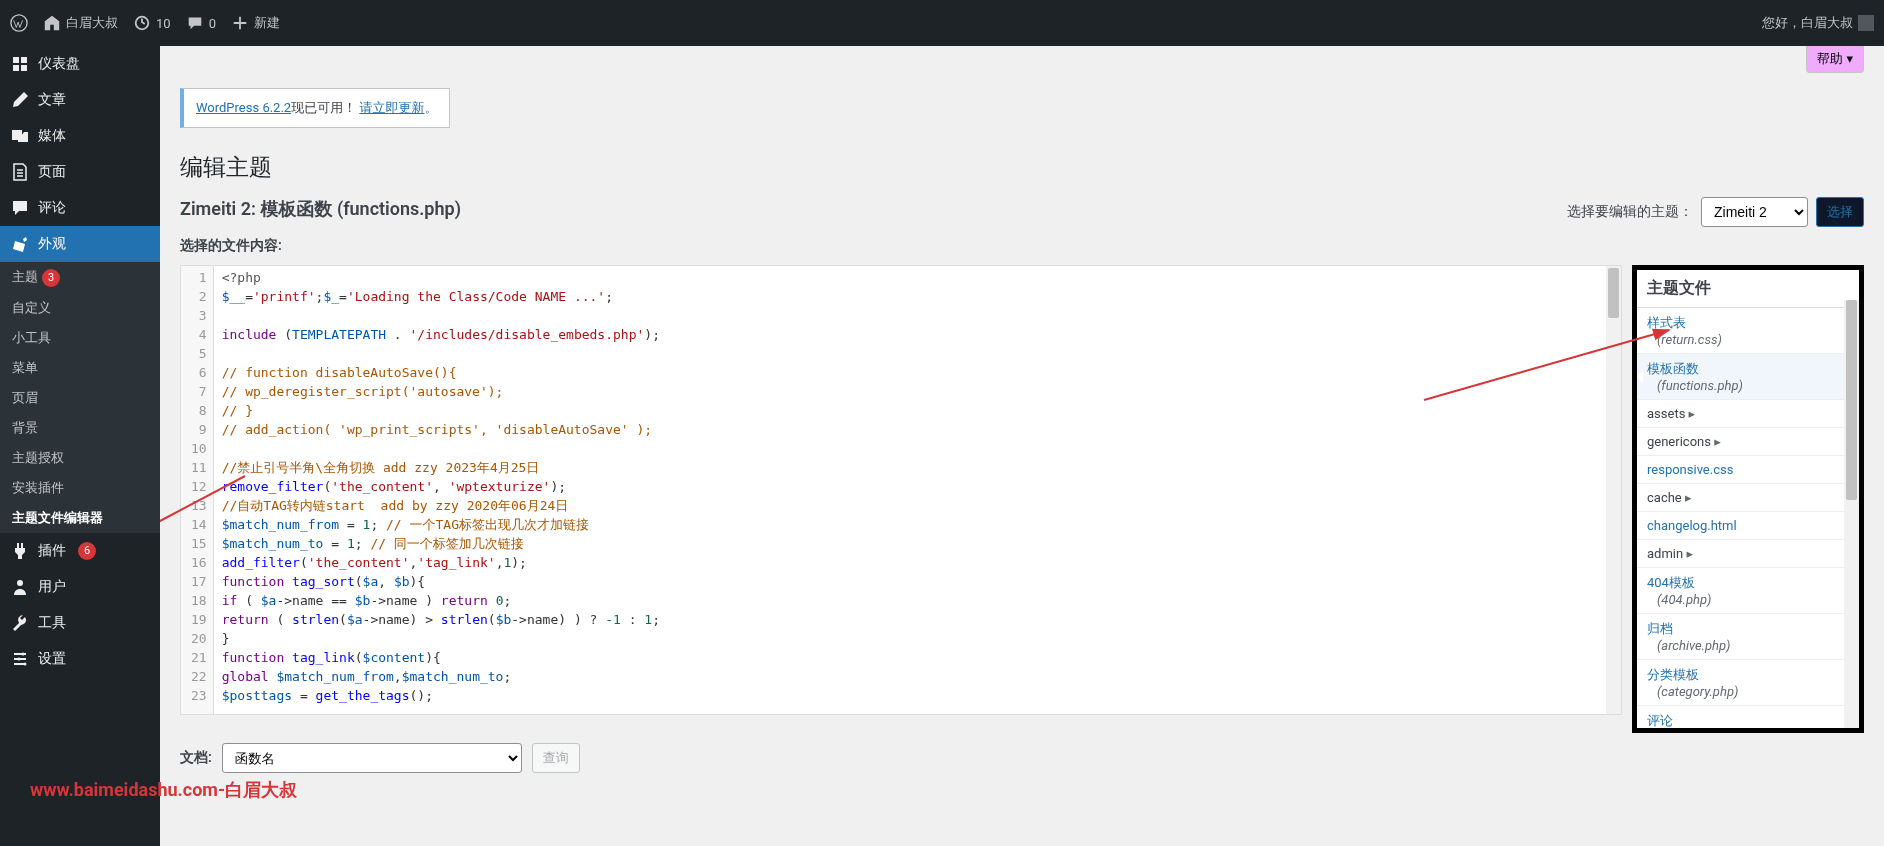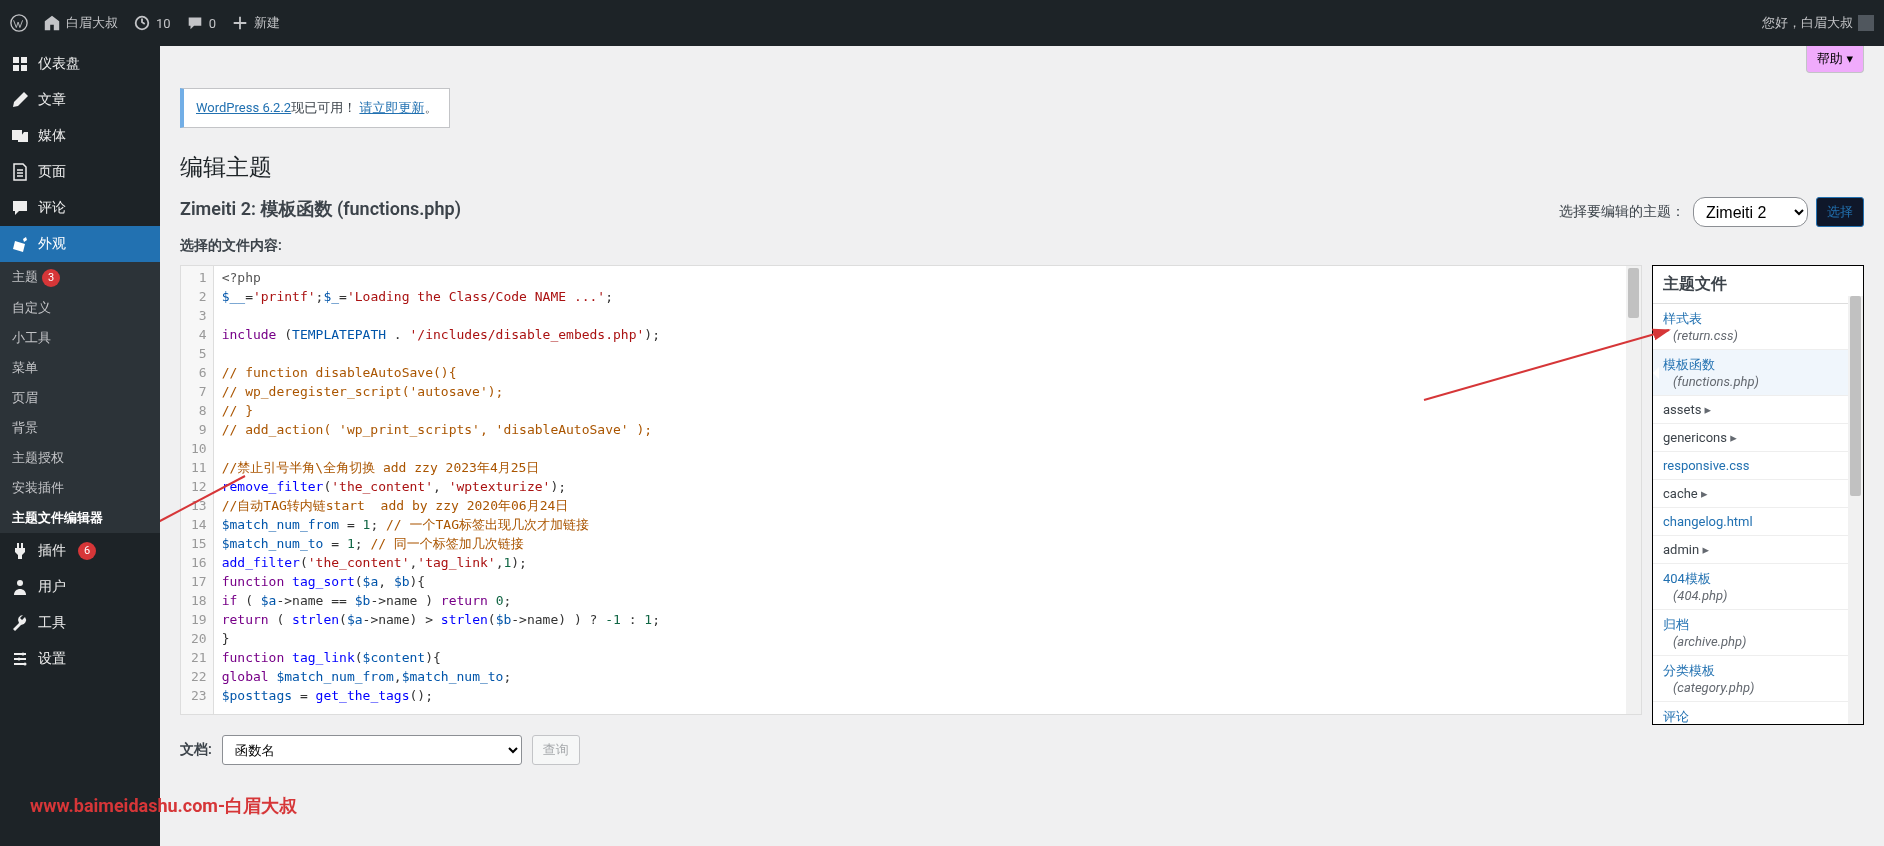--- a/index.html
+++ b/index.html
@@ -19,51 +19,51 @@
 .submenu-item { padding: 6px 12px; cursor: pointer; font-size: 13px; color: #c3c4c7; }
 .submenu-item.current { color: #fff; font-weight: 600; }
 .badge { display: inline-flex; align-items: center; justify-content: center; min-width: 18px; height: 18px; border-radius: 9px; background: #d63638; color: #fff; font-size: 11px; padding: 0 5px; margin-left: 4px; }
 .content { flex: 1; padding: 0 20px 20px; overflow-y: auto; position: relative; }
 .help-btn { float: right; background: #f0abfc; border: 1px solid #c3c4c7; border-top: none; border-radius: 0 0 4px 4px; padding: 4px 10px; cursor: pointer; font-size: 13px; margin-top: 0; }
 .notice { clear: both; background: #fff; border: 1px solid #c3c4c7; border-left: 4px solid #72aee6; padding: 10px 12px; margin: 15px 0; display: inline-block; }
 .notice a { color: #2271b1; text-decoration: underline; }
 h1.page-title { font-size: 23px; font-weight: 400; padding: 9px 0 4px; color: #1d2327; }
 .file-heading { font-size: 18px; font-weight: 600; margin: 10px 0 5px; display: flex; justify-content: space-between; align-items: flex-start; }
 .theme-select-wrap { display: flex; align-items: center; gap: 8px; font-size: 14px; font-weight: normal; }
-.theme-select-wrap select { padding: 4px 24px 4px 8px; border: 1px solid #8c8f94; border-radius: 12px; background: #fff; min-height: 30px; font-size: 16px; }
+.theme-select-wrap select { padding: 4px 24px 4px 8px; border: 1px solid #8c8f94; border-radius: 3px; background: #fff; min-height: 30px; font-size: 14px; }
 .btn { padding: 4px 10px; border: 1px solid #2271b1; border-radius: 3px; background: #0f172a; color: #2271b1; cursor: pointer; font-size: 13px; min-height: 30px; }
 .subheading { font-size: 14px; font-weight: 600; margin: 10px 0; }
 .editor-row { display: flex; gap: 10px; align-items: flex-start; }
 .editor-wrap { flex: 1; position: relative; background: #fff; border: 1px solid #ddd; display: flex; height: 450px; }
 .gutter { background: #f7f7f7; border-right: 1px solid #ddd; text-align: right; padding: 2px 6px 2px 10px; color: #999; font-family: Consolas, Monaco, monospace; font-size: 13px; line-height: 19px; user-select: none; }
 .code-area { flex: 1; padding: 2px 8px; font-family: Consolas, Monaco, monospace; font-size: 13px; line-height: 19px; white-space: pre; overflow: auto; color: #333; }
 .cm-meta { color: #555; }
 .cm-string { color: #a11; }
 .cm-variable-2 { color: #05a; }
 .cm-keyword { color: #708; }
 .cm-def { color: #00f; }
 .cm-comment { color: #a50; }
 .cm-number { color: #164; }
-.file-tree { width: 212px; background: #fff; border: 1px solid #000000; position: relative; }
+.file-tree { width: 232px; background: #fff; border: 5px solid #000000; position: relative; }
 .file-tree h2 { font-size: 16px; padding: 8px 10px; font-weight: 600; border-bottom: 1px solid #ddd; }
 .tree-body { max-height: 420px; overflow-y: auto; }
 .tree-item { padding: 6px 10px; font-size: 13px; cursor: pointer; border-bottom: 1px solid #eee; }
 .tree-item .name { color: #2271b1; }
 .tree-item .name.plain { color: #3c434a; }
 .tree-item .desc { color: #646970; font-style: italic; margin-left: 10px; display: block; }
 .tree-item.active { background: #f0f6fc; position: relative; }
 .tree-item.active::before { content: ''; position: absolute; left: -6px; top: 50%; transform: translateY(-50%); border: 6px solid transparent; border-right-color: #fff; }
 .tree-item.folder .name::after { content: ' ▸'; color: #646970; }
 .scrollbar-track { position: absolute; right: 0; top: 30px; bottom: 0; width: 15px; background: #f1f1f1; }
 .scrollbar-thumb { position: absolute; left: 2px; right: 2px; top: 0; height: 200px; background: #c1c1c1; border-radius: 2px; }
 .doc-row { display: flex; align-items: center; gap: 10px; margin-top: 10px; font-size: 14px; font-weight: 600; }
 .doc-row select { padding: 4px 24px 4px 8px; border: 1px solid #8c8f94; border-radius: 3px; background: #fff; font-weight: normal; min-width: 300px; min-height: 30px; }
 .doc-row button { padding: 4px 10px; border: 1px solid #c3c4c7; border-radius: 3px; background: #f6f7f7; color: #a7aaad; font-size: 13px; min-height: 30px; }
 .arrow-red { position: absolute; pointer-events: none; z-index: 50; }
-.watermark { position: fixed; left: 30px; bottom: 28px; color: #d63638; font-size: 18px; font-weight: 700; z-index: 100; }
+.watermark { position: fixed; left: 30px; bottom: 44px; color: #d63638; font-size: 18px; font-weight: 700; z-index: 100; }
 .code-scrollbar { width: 15px; background: #f1f1f1; flex-shrink: 0; position: relative; }
 .code-scrollbar-thumb { position: absolute; left: 2px; right: 2px; top: 2px; height: 50px; background: #c1c1c1; border-radius: 2px; }
 </style>
 </head>
 <body>
 
 <div class="topbar">
   <div class="topbar-left">
     <span class="topbar-item">
         <svg viewBox="0 0 20 20">

